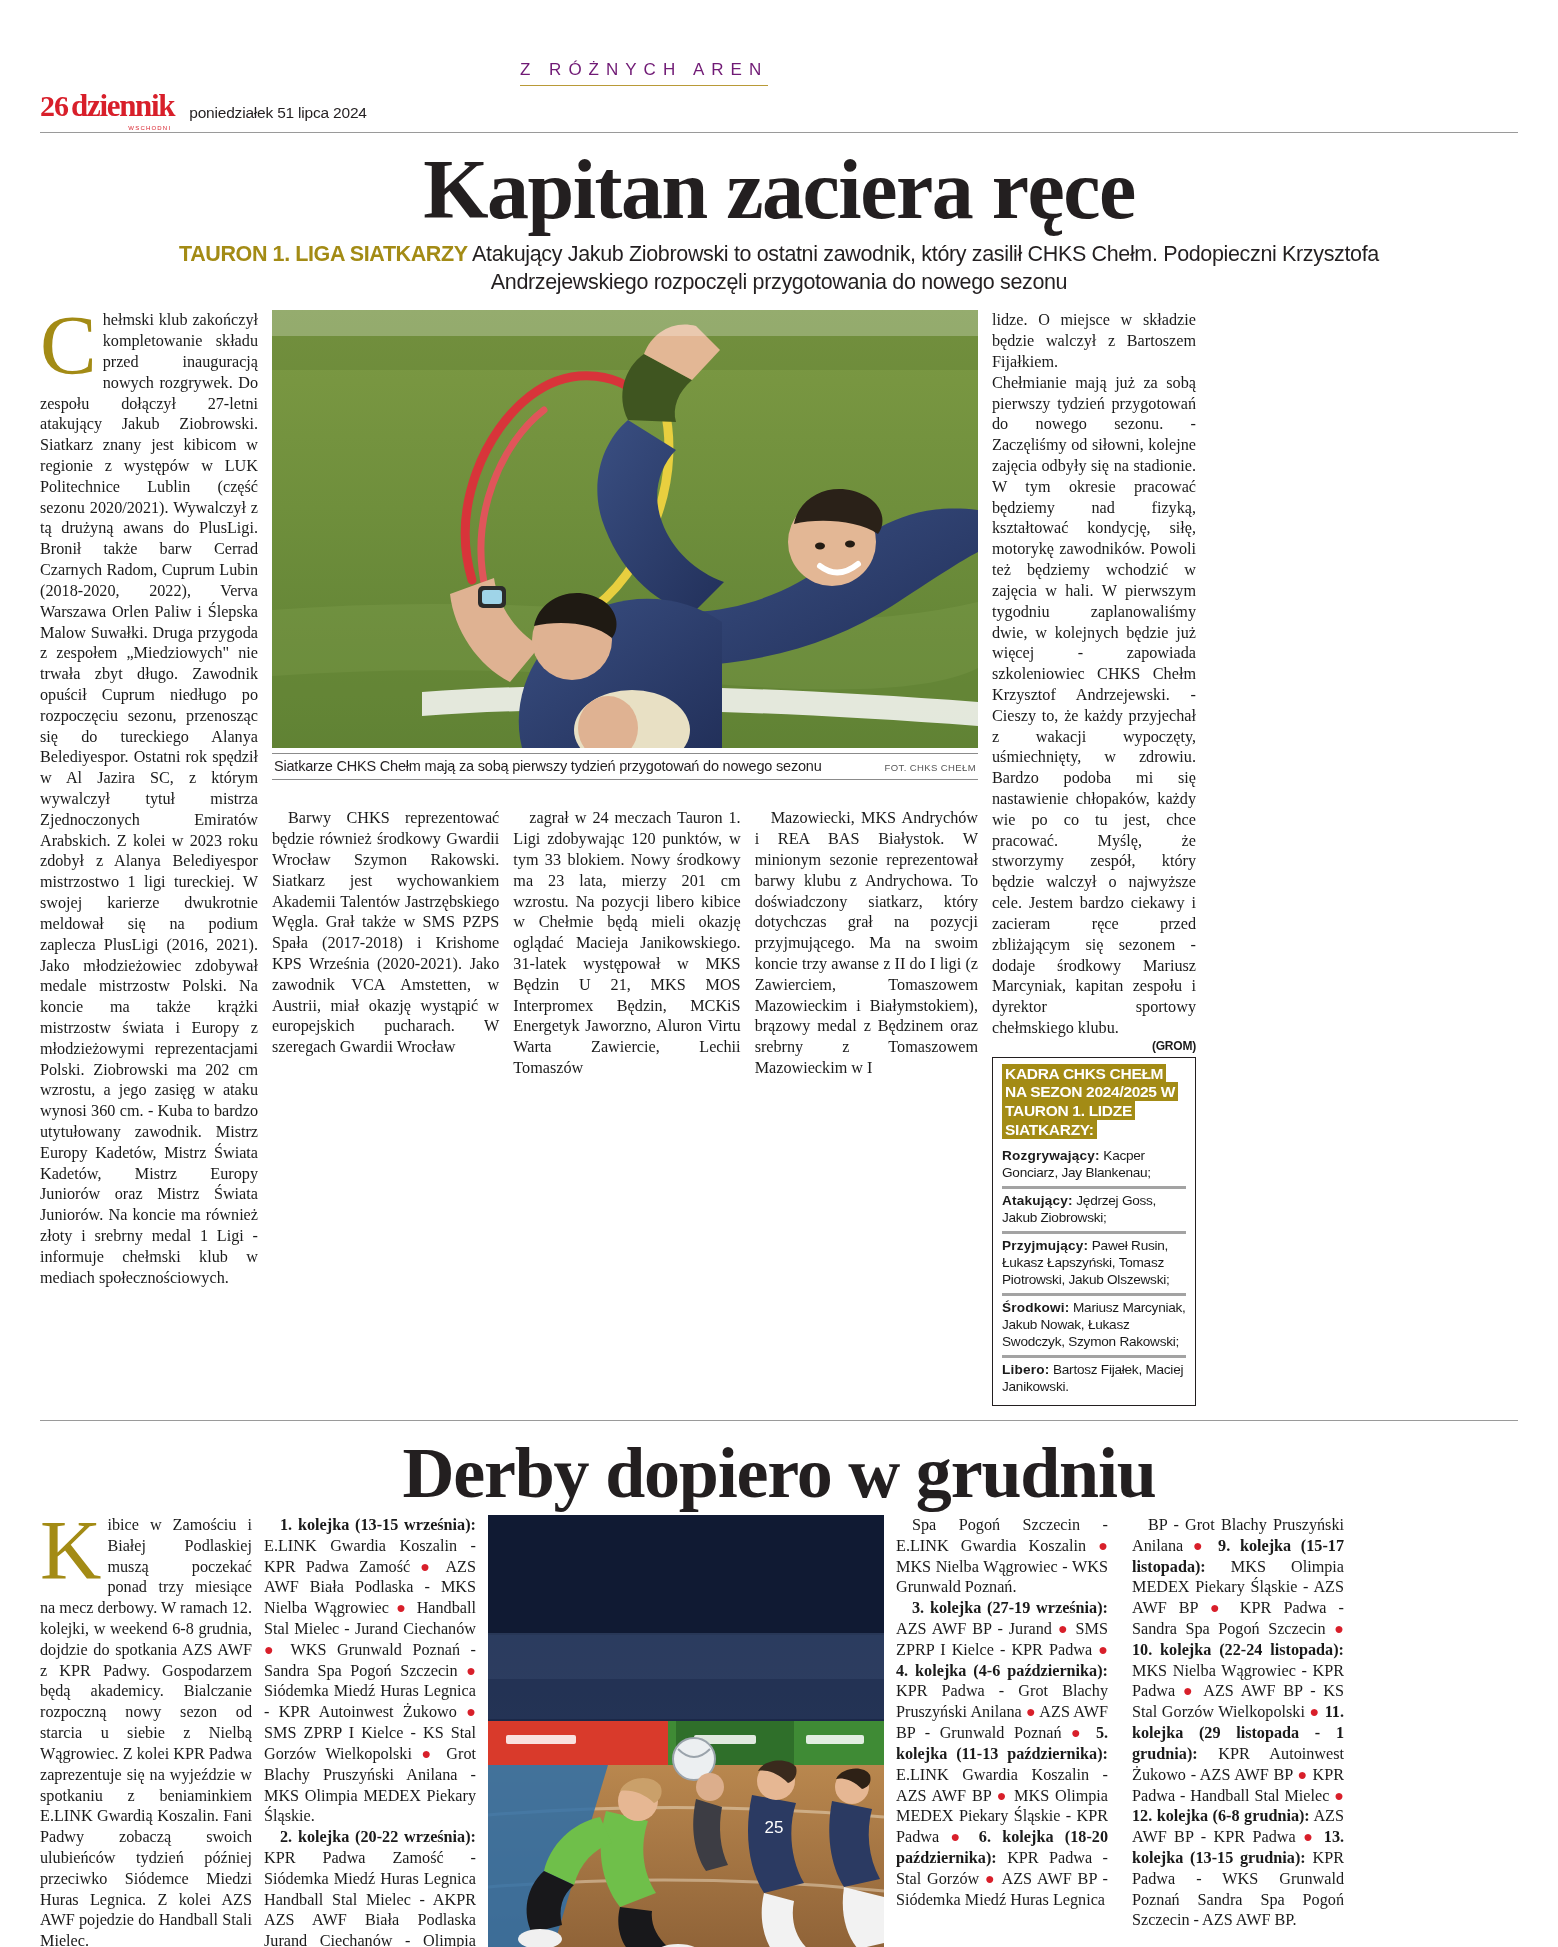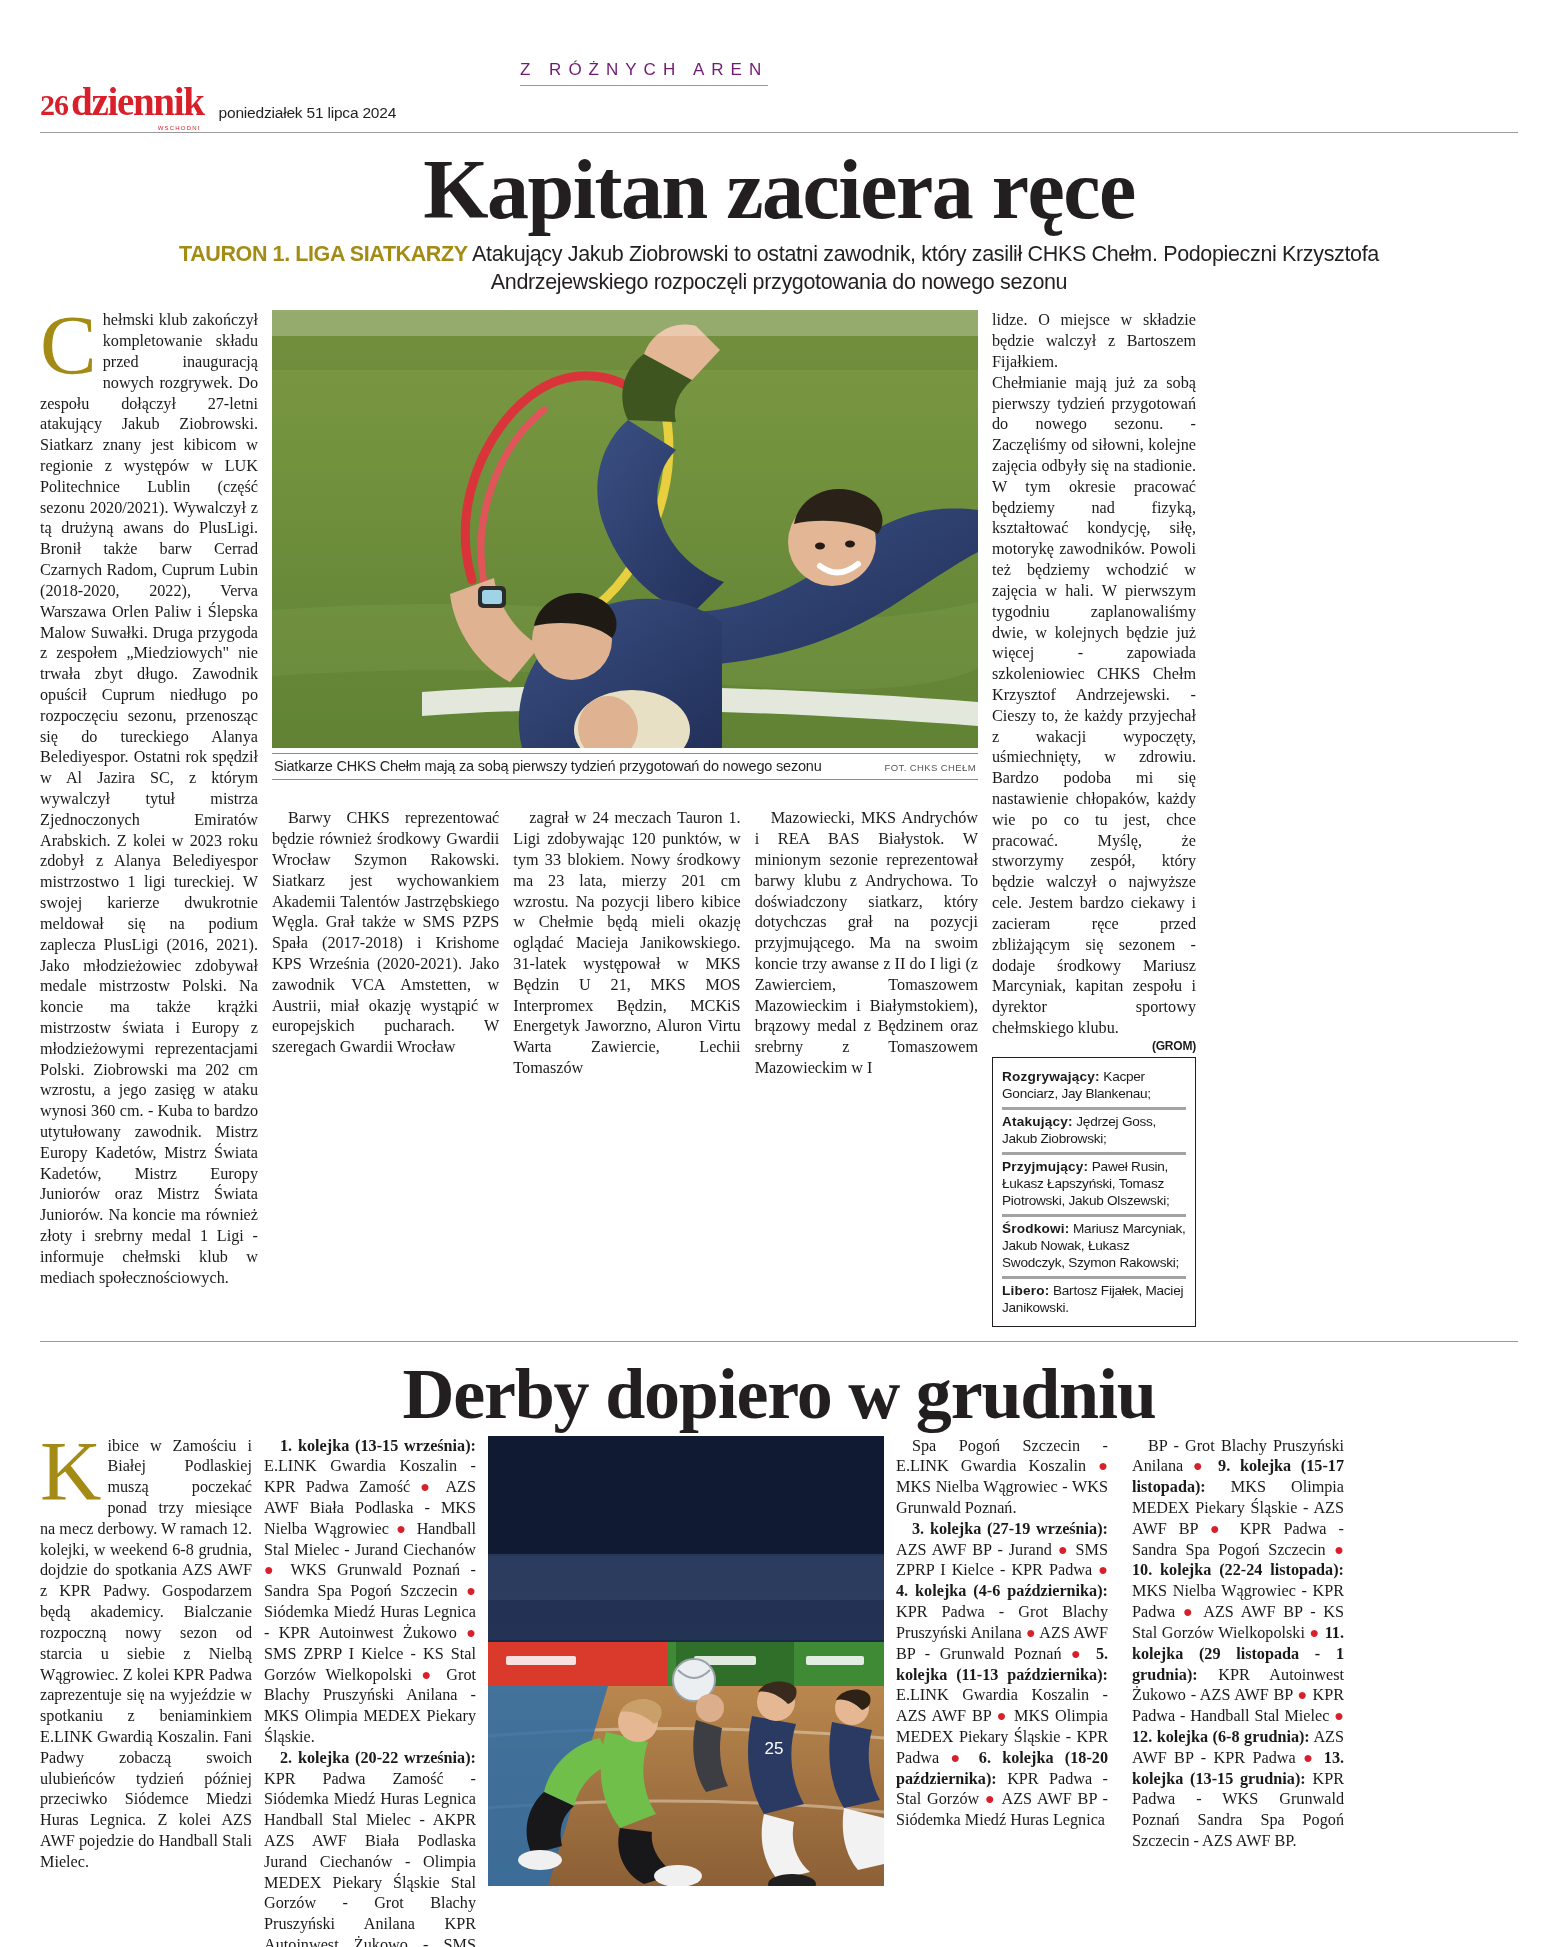--- a/index.html
+++ b/index.html
@@ -9,21 +9,21 @@
     font-family:"Liberation Serif",serif;
     color:#1a1a1a;
     -webkit-font-smoothing:antialiased;
   }
   .page{position:relative;width:1558px;height:1947px;box-sizing:border-box;padding:0 40px;}
 
   
   .masthead{display:flex;align-items:flex-end;height:72px;padding-top:52px;position:relative;}
   .logo{display:flex;align-items:baseline;color:#d81f2a;font-family:"Liberation Serif",serif;}
   .logo-num{font-size:30px;font-weight:700;letter-spacing:-1px;}
-  .logo-word{font-size:39px;font-weight:700;font-style:normal;letter-spacing:-1.3px;margin-left:3px;}
+  .logo-word{font-size:31px;font-weight:700;font-style:normal;letter-spacing:-1.3px;margin-left:3px;}
   .logo-sub{font-size:6px;color:#d81f2a;letter-spacing:1.2px;margin-left:-46px;position:relative;top:7px;font-family:"Liberation Sans",sans-serif;}
   .issue-date{font-family:"Liberation Sans",sans-serif;font-size:15.5px;color:#231f20;margin-left:18px;position:relative;top:-2px;letter-spacing:-0.2px;}
   .section-head{
     position:absolute;left:480px;top:60px;
     font-family:"Liberation Sans",sans-serif;
     font-size:17px;letter-spacing:7px;color:#701a75;
     padding-bottom:5px;border-bottom:1.5px solid #b99a37;
   }
   .rule-top{border-top:1.2px solid #9a9a9a;margin-top:8px;}
 
@@ -222,20 +222,23 @@
         </div>
       </div>
     </div>
 
     <div class="col c-last">
       <div class="bodytext" style="white-space:pre-line;">lidze. O miejsce w składzie będzie walczył z Bartoszem Fijałkiem.
 Chełmianie mają już za sobą pierwszy tydzień przygotowań do nowego sezonu. - Zaczęliśmy od siłowni, kolejne zajęcia odbyły się na stadionie. W tym okresie pracować będziemy nad fizyką, kształtować kondycję, siłę, motorykę zawodników. Powoli też będziemy wchodzić w zajęcia w hali. W pierwszym tygodniu zaplanowaliśmy dwie, w kolejnych będzie już więcej - zapowiada szkoleniowiec CHKS Chełm Krzysztof Andrzejewski. - Cieszy to, że każdy przyjechał z wakacji wypoczęty, uśmiechnięty, w zdrowiu. Bardzo podoba mi się nastawienie chłopaków, każdy wie po co tu jest, chce pracować. Myślę, że stworzymy zespół, który będzie walczył o najwyższe cele. Jestem bardzo ciekawy i zacieram ręce przed zbliżającym się sezonem - dodaje środkowy Mariusz Marcyniak, kapitan zespołu i dyrektor sportowy chełmskiego klubu.</div>
       <div class="sign">(GROM)</div>
 
       <div class="roster">
+        <div class="roster-head-wrap">
+          <span class="roster-title">KADRA CHKS CHEŁM NA SEZON 2024/2025 W TAURON 1. LIDZE SIATKARZY:</span>
+        </div>
         <div class="roster-line">
           <b>Rozgrywający:</b><span> Kacper Gonciarz, Jay Blankenau;</span>
         </div>
         <div class="roster-line">
           <b>Atakujący:</b><span> Jędrzej Goss, Jakub Ziobrowski;</span>
         </div>
         <div class="roster-line">
           <b>Przyjmujący:</b><span> Paweł Rusin, Łukasz Łapszyński, Tomasz Piotrowski, Jakub Olszewski;</span>
         </div>
         <div class="roster-line">

